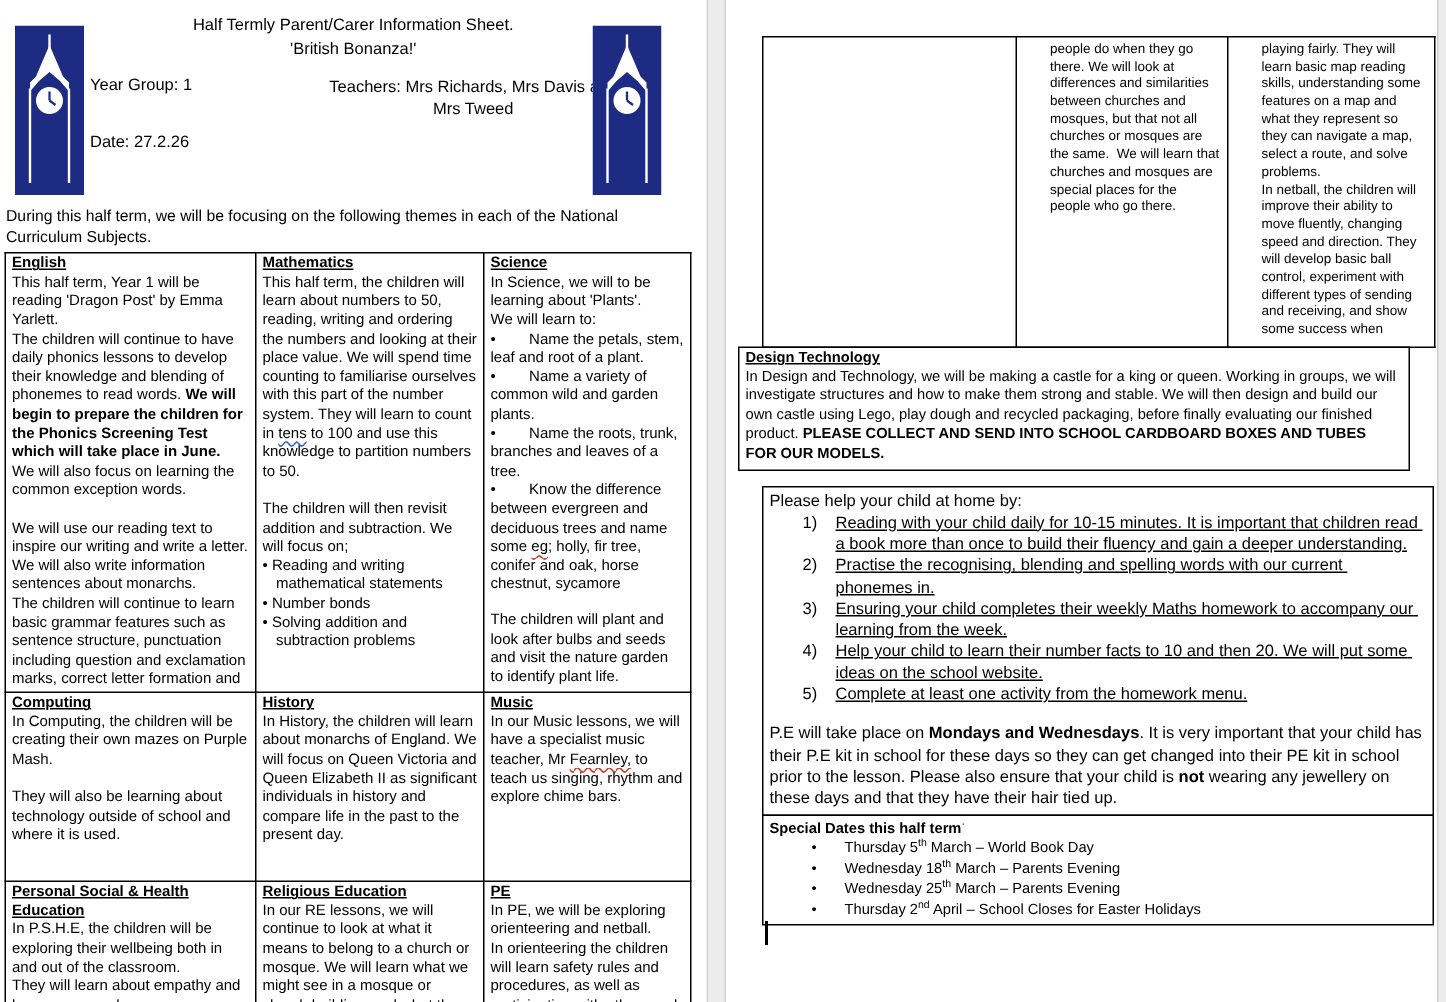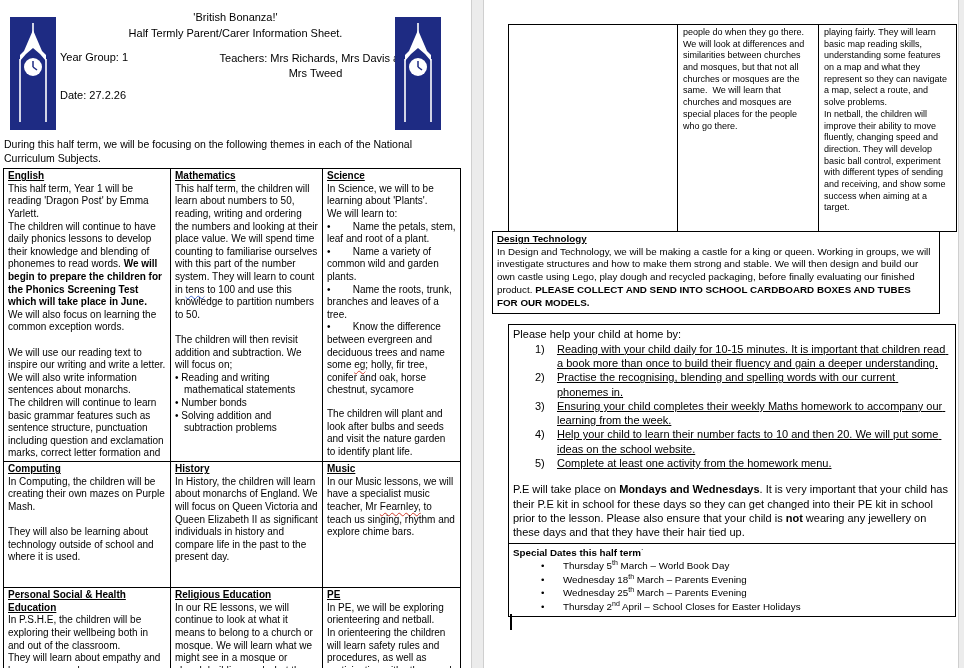--- a/index.html
+++ b/index.html
@@ -27,21 +27,21 @@
   
   .t1{border-collapse:collapse;table-layout:fixed;width:457px;margin-left:3px;}
   .t1 td{border:1.4px solid #000;vertical-align:top;padding:1px 4px 2px 4px;font-size:10px;line-height:1.26;}
   .t1 tr.r1{height:293px;} .t1 tr.r2{height:126px;margin-left:46px;}
   .clip1{height:287px;overflow:hidden;} .clip2{height:121px;overflow:hidden;}
   .cell-title{font-weight:bold;text-decoration:underline;}
   .m-li{padding-left:9px;text-indent:-9px;}
   
   .t2{border-collapse:collapse;table-layout:fixed;width:448px;margin:24px 0 0 24px;}
   .t2 td{border:1.4px solid #000;vertical-align:top;padding:2px 5px;font-size:9px;line-height:1.3;height:202px;}
-  .clip3{height:196px;overflow:hidden;}
+  .clip3{height:196px;overflow:hidden;margin-left:17px;}
   .dt-box{width:448px;margin-left:8px;margin-top:-1px;border:1.4px solid #000;box-sizing:border-box;padding:1px 5px 4px 4px;font-size:9.8px;line-height:1.3;}
   .help-box{width:448px;margin:10px 0 0 24px;border:1.4px solid #000;box-sizing:border-box;padding:2px 6px 3px 4px;font-size:11px;line-height:1.3;}
   .num-li{display:flex;margin-left:22px;}
   .num{flex:none;width:22px;}
   .num-text{flex:1;text-decoration:underline;}
   .pe-para{margin-top:12px;}
   .contact-para{margin-top:12px;}
   .dates-box{width:448px;margin-left:24px;margin-top:-1px;border:1.4px solid #000;box-sizing:border-box;padding:2px 6px 3px 4px;font-size:9.8px;line-height:1.35;}
   .sd-title{font-weight:bold;}
   .date-li{display:flex;margin-left:28px;}
@@ -70,22 +70,22 @@
         <rect x="0" y="0" width="46" height="113" fill="#1e2b83"></rect>
         <line x1="23" y1="6" x2="23" y2="30" stroke="#fff" stroke-width="1.6"></line>
         <path d="M23 13 L32 34 L36 38 L36 44 L30 37 L23 31 L16 37 L10 44 L10 38 L14 34 Z" fill="#fff"></path>
         <circle cx="23" cy="50" r="9" fill="#fff"></circle>
         <line x1="23" y1="50" x2="23" y2="44" stroke="#1e2b83" stroke-width="1.5"></line>
         <line x1="23" y1="50" x2="27" y2="53" stroke="#1e2b83" stroke-width="1.5"></line>
         <line x1="10" y1="42" x2="10" y2="105" stroke="#fff" stroke-width="1.6"></line>
         <line x1="36" y1="42" x2="36" y2="105" stroke="#fff" stroke-width="1.6"></line>
       </svg>
       <div class="header-center">
+        <div>Half Termly Parent/Carer Information Sheet.</div>
         <div>'British Bonanza!'</div>
-        <div>Half Termly Parent/Carer Information Sheet.</div>
       </div>
       <div class="header-row">
         <div class="year">Year Group: 1</div>
         <div class="teachers pw">Teachers: Mrs Richards, Mrs Davis and
 Mrs Tweed</div>
       </div>
       <div class="date">Date: 27.2.26</div>
     </div>
 
     <div class="intro">During this half term, we will be focusing on the following themes in each of the National Curriculum Subjects.</div>

